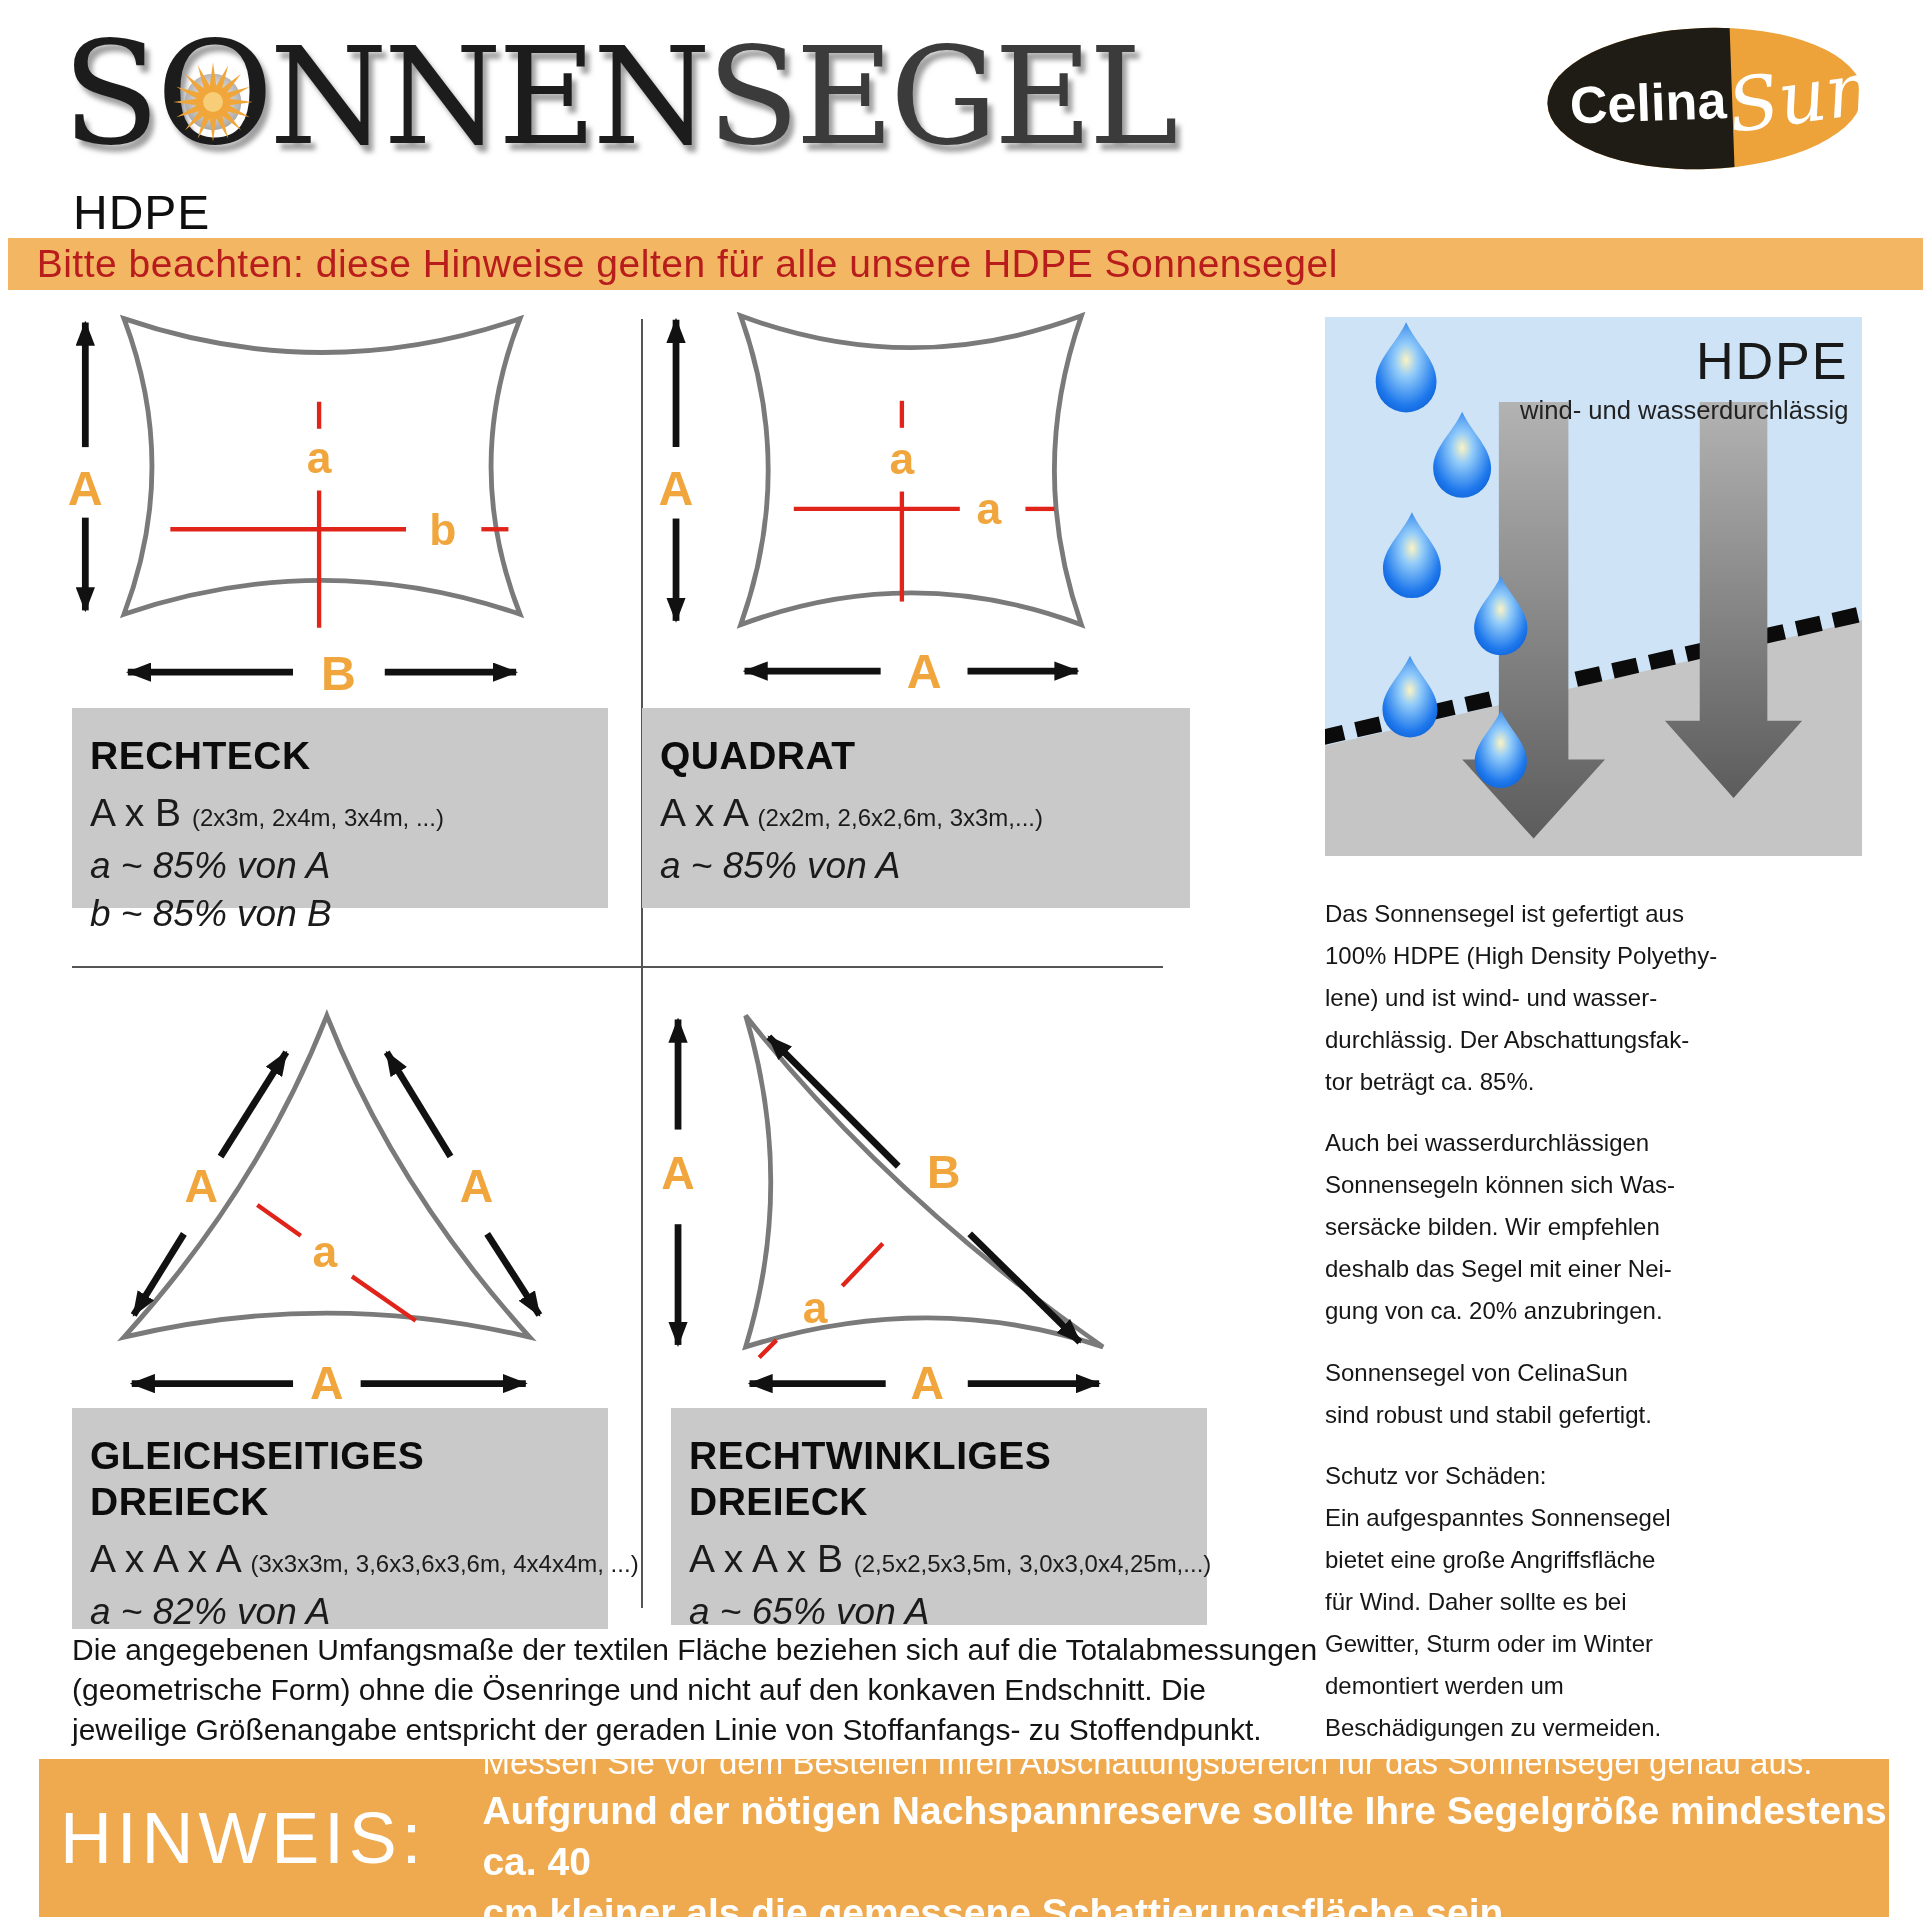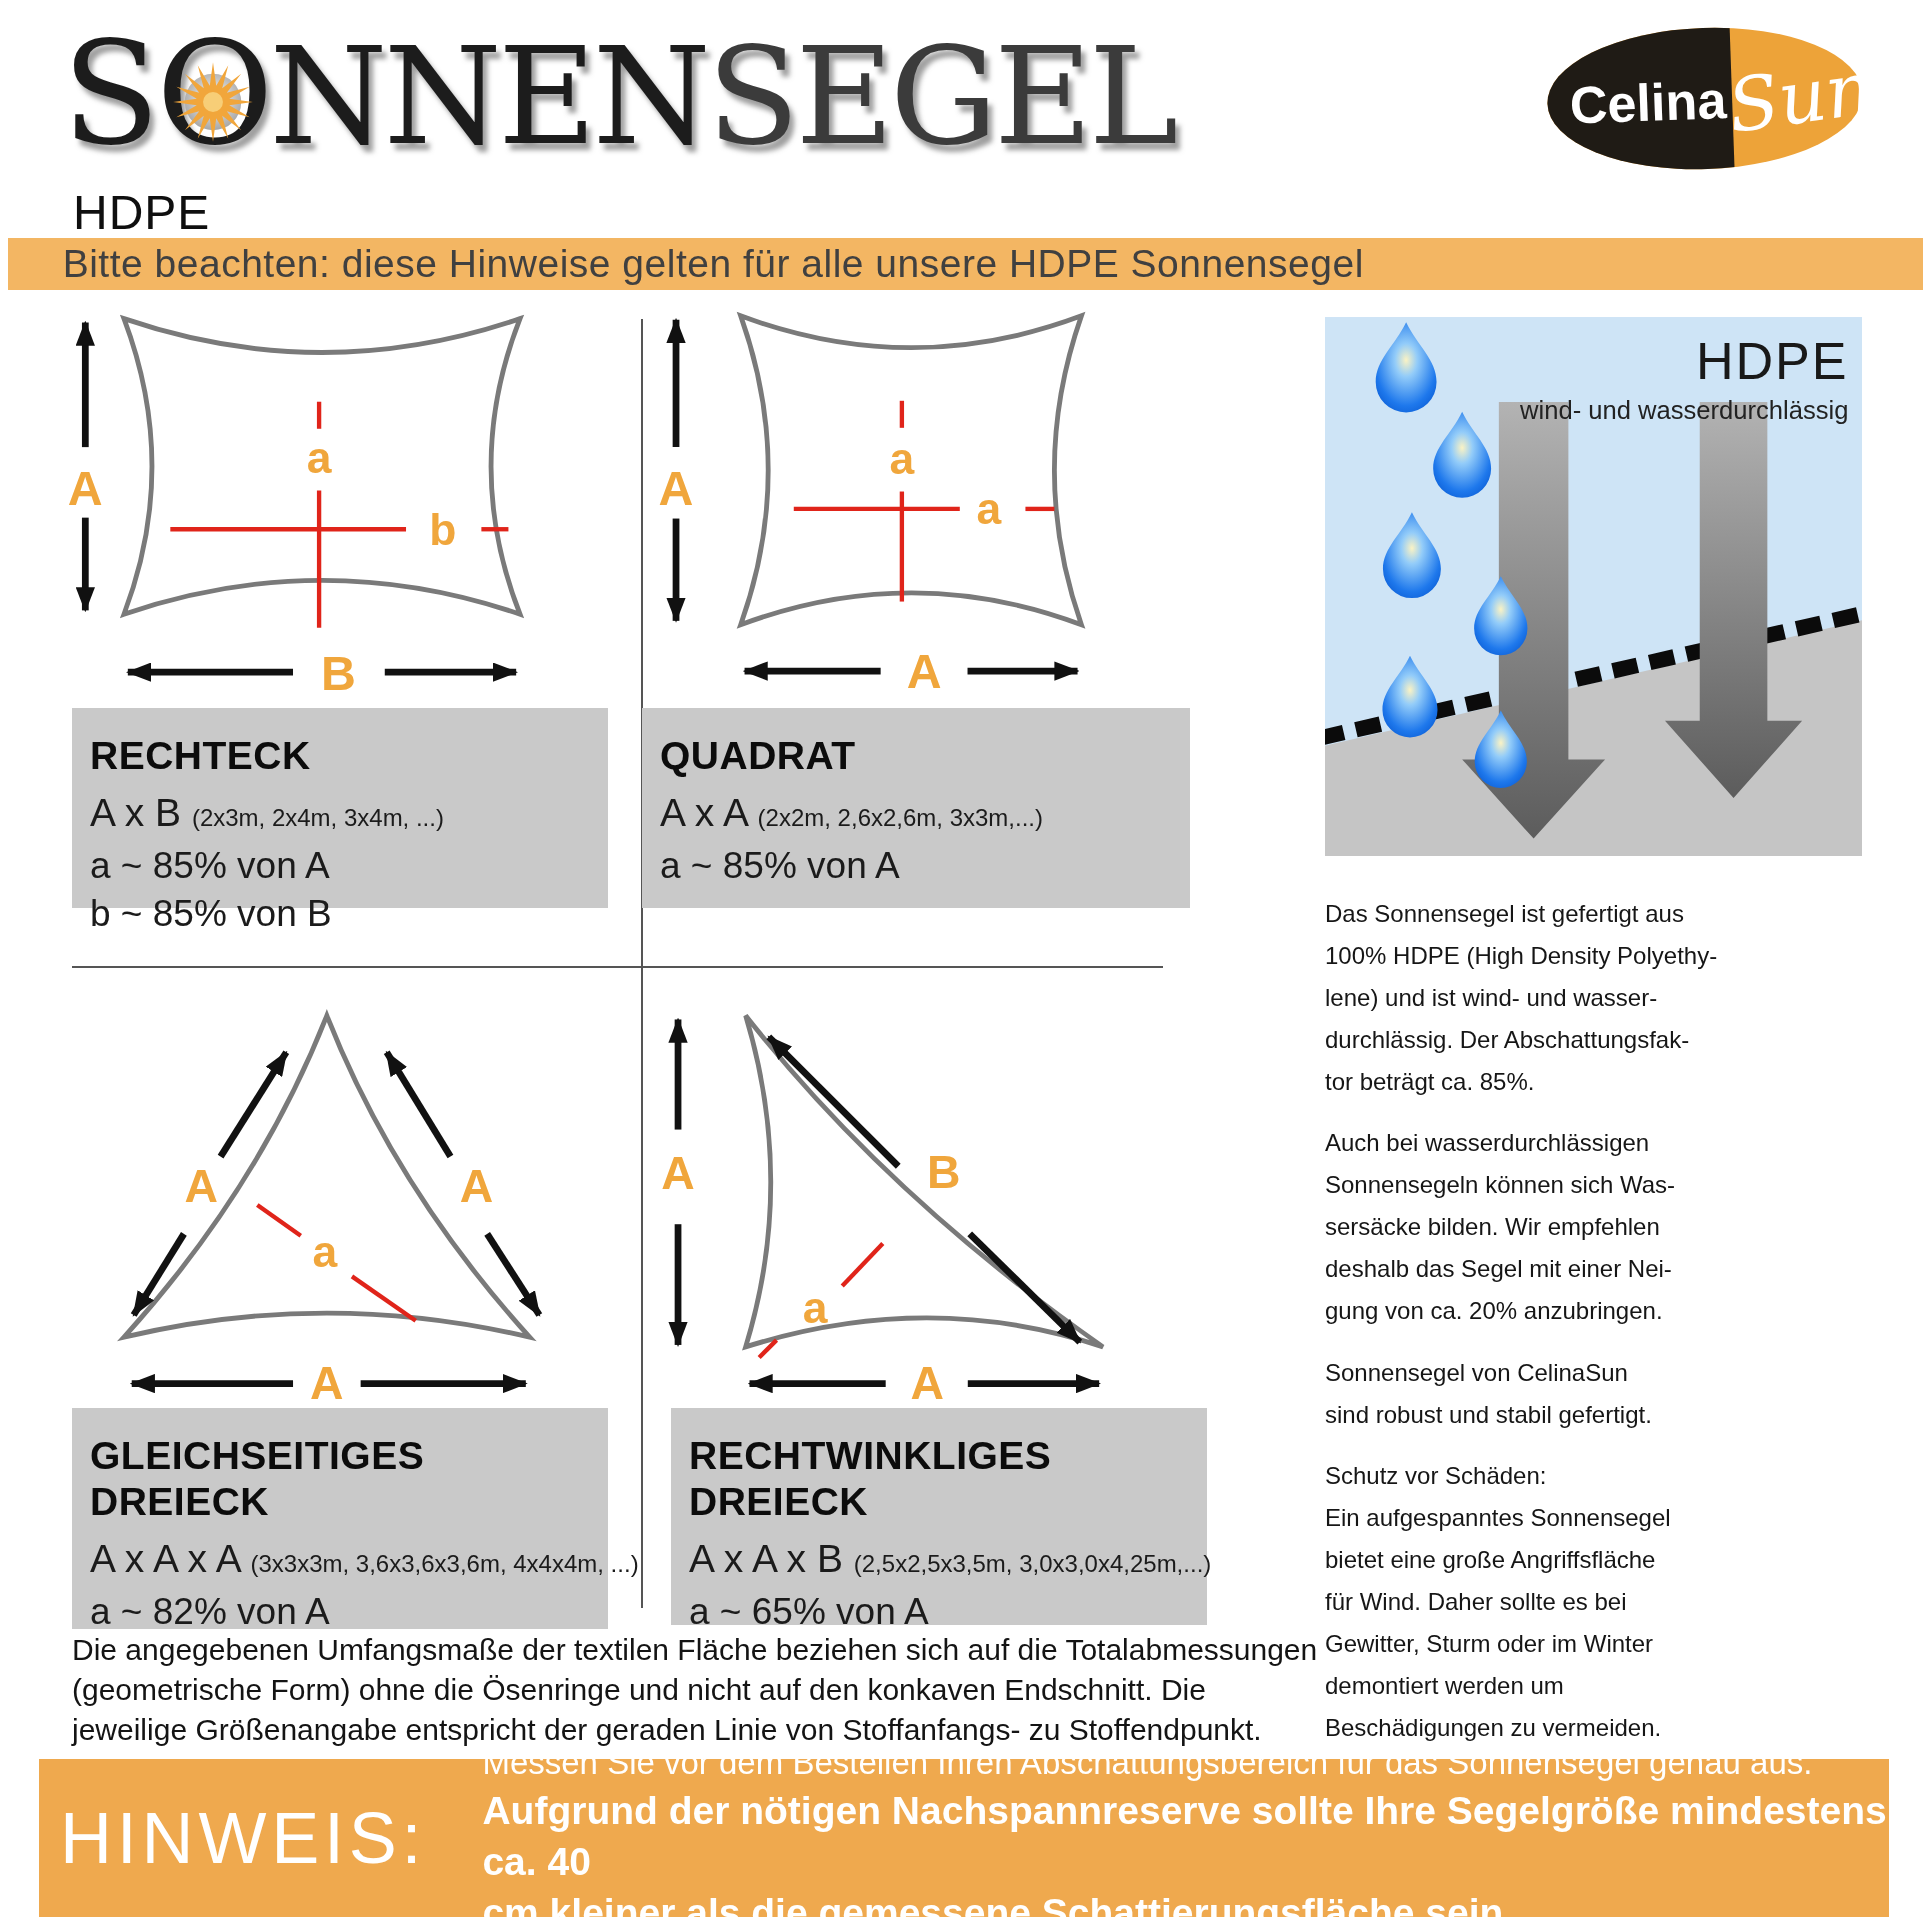--- a/index.html
+++ b/index.html
@@ -12,37 +12,37 @@
   
   .brand-title { left:62px; top:15.4px; font-family:"DejaVu Serif", serif; font-size:135px; line-height:1.1;
                  color:#1c1c1c; letter-spacing:-3.9px; text-shadow:4.8px 6.8px 4.8px rgba(80,80,80,.55); white-space:nowrap; }
   .brand-title .big { font-size:1.06em; }
   .brand-title .tail { color:#3b3b3b; }
   .o-wrap { position:relative; display:inline-block; }
   .sun-icon { position:absolute; left:50%; top:55%; width:83px; height:83px; transform:translate(-50%,-50%); }
   .brand-sub { left:73px; top:185px; font-size:48px; color:#0f0f0f; letter-spacing:1px; }
   .logo { left:1541px; top:25px; width:328px; height:147px; transform:rotate(-2deg); }
 
-  .top-banner { left:7.7px; right:7.7px; top:238px; height:52px; background:#F3B663; color:#404040;
-                font-size:39px; line-height:52px; padding-left:55px; letter-spacing:0.5px; }
+  .top-banner { left:7.7px; right:7.7px; top:238px; height:52px; background:#F3B663; color:#b91c1c;
+                font-size:39px; line-height:52px; padding-left:29px; letter-spacing:0.5px; }
 
   
   .v-div { left:641px; top:319px; width:1.9px; height:1289px; background:#555; }
   .h-div { left:72px; top:966px; width:1091px; height:1.9px; background:#555; }
 
   
   .infobox { background:#C9C9C9; padding:25px 0 0 18px; }
   .ib-r1c1 { left:72px;  top:708px; width:536px; height:200px; }
   .ib-r1c2 { left:642px; top:708px; width:548px; height:200px; }
   .ib-r2c1 { left:72px;  top:1408px; width:536px; height:221px; }
   .ib-r2c2 { left:671px; top:1408px; width:536px; height:217px; }
   .ib-title { font-weight:bold; font-size:39px; line-height:46px; color:#0c0c0c; letter-spacing:0.5px; margin-bottom:11.6px; }
   .ib-formula { font-size:39px; color:#1b1b1b; margin-bottom:7.7px; white-space:nowrap; }
   .ib-sizes { font-size:24px; color:#1b1b1b; }
-  .ib-note { font-size:37px; color:#1b1b1b; line-height:48px; }
+  .ib-note { font-size:37px; color:#1b1b1b; line-height:48px;font-style:italic; }
 
   
   .diag { position:absolute; }
   .d-rect   { left:66px;  top:307px;  width:483px; height:401px; }
   .d-square { left:649px; top:304px;  width:444px; height:404px; }
   .d-tri-eq { left:66px;  top:1004px; width:541px; height:396px; }
   .d-tri-rw { left:649px; top:1004px; width:541px; height:396px; }
   .lbl { font-family:"Liberation Sans", sans-serif; font-weight:bold; fill:#F0A63C; }
 
   

